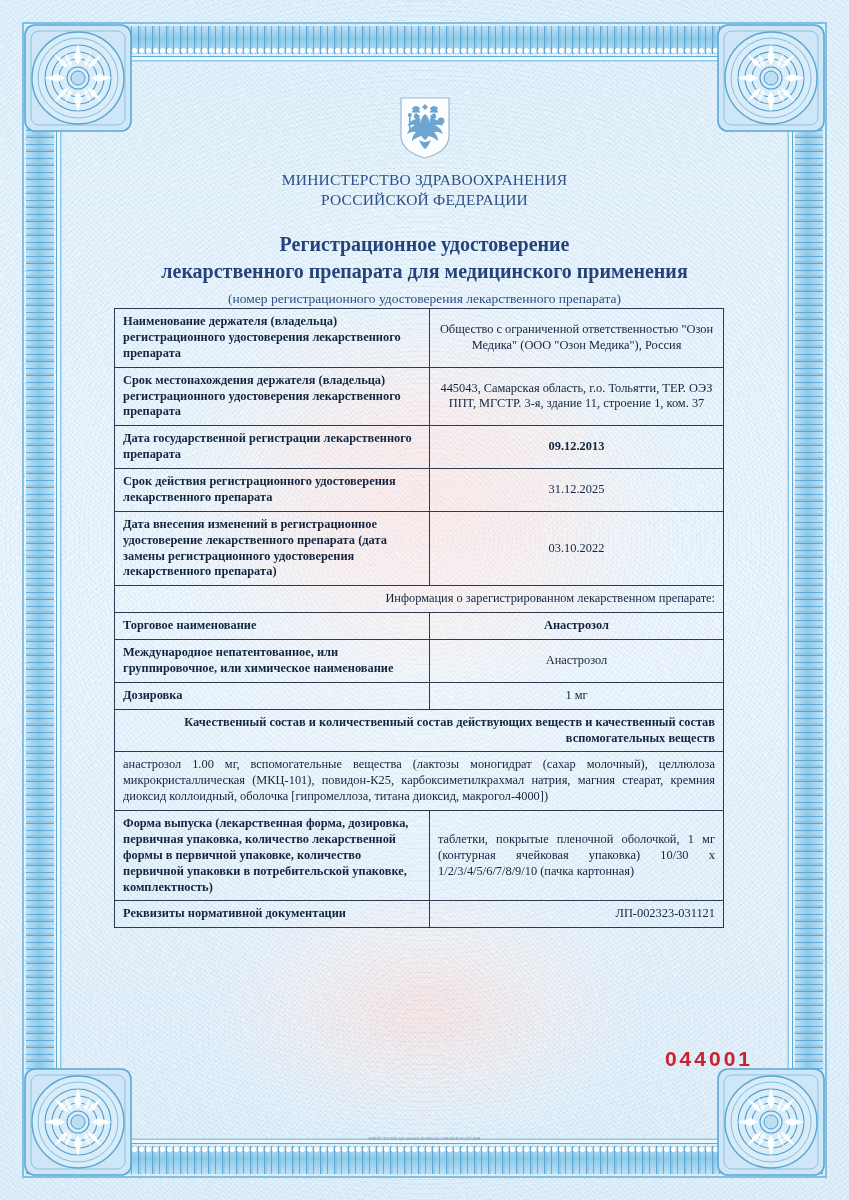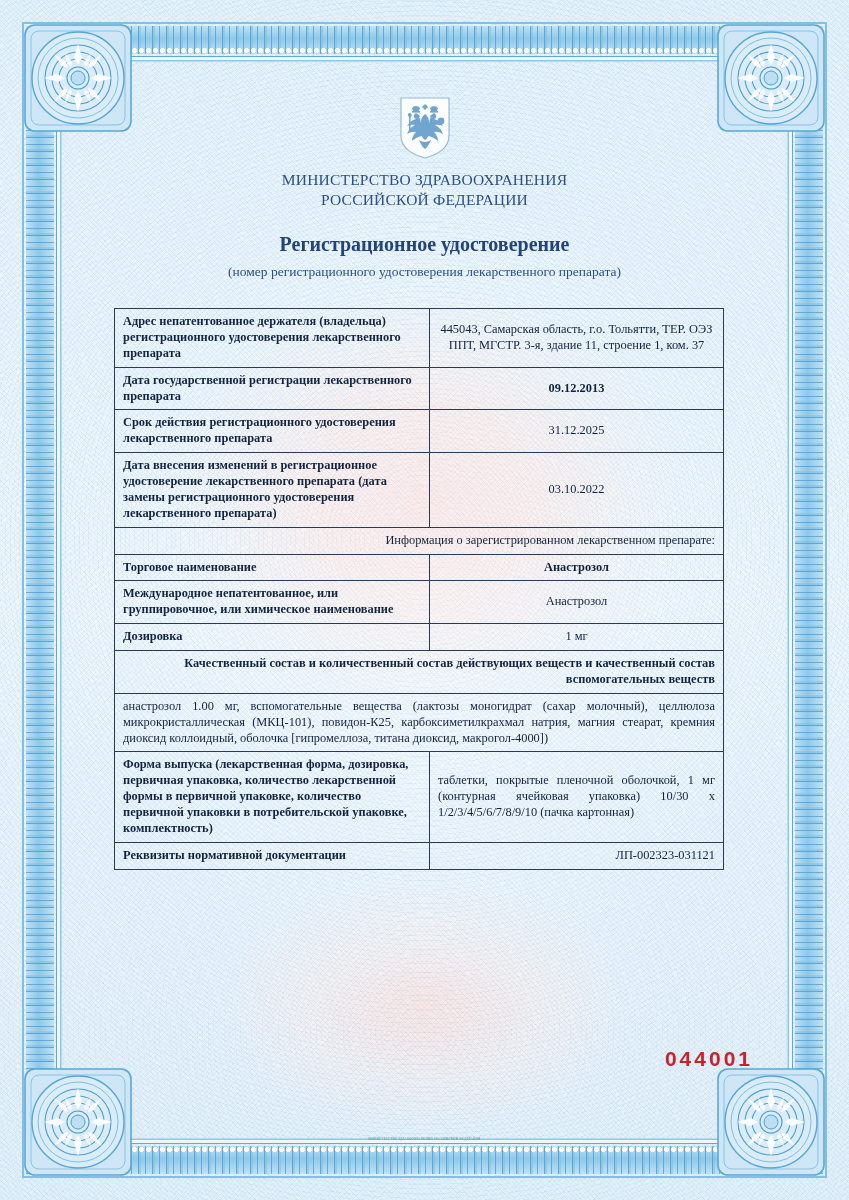--- a/index.html
+++ b/index.html
@@ -401,31 +401,36 @@
       </g>
     </svg>
 
     <div class="ministry">
       <div>МИНИСТЕРСТВО ЗДРАВООХРАНЕНИЯ</div>
       <div>РОССИЙСКОЙ ФЕДЕРАЦИИ</div>
     </div>
 
     <div class="doc-title">
       <span>Регистрационное удостоверение</span>
+      <span class="line2">лекарственного препарата для медицинского применения</span>
     </div>
 
 
     <div class="reg-caption">(номер регистрационного удостоверения лекарственного препарата)</div>
   </div>
 
   <div class="table-wrap">
     <table class="cert">
       <tbody>
         <tr>
-          <td class="lbl">Адрес непатентованное держателя (владельца) регистрационного удостоверения лекарственного препарата</td>
+          <td class="lbl">Наименование держателя (владельца) регистрационного удостоверения лекарственного препарата</td>
+          <td class="val">Общество с ограниченной ответственностью "Озон Медика" (ООО "Озон Медика"), Россия</td>
+        </tr>
+        <tr>
+          <td class="lbl">Срок местонахождения держателя (владельца) регистрационного удостоверения лекарственного препарата</td>
           <td class="val">445043, Самарская область, г.о. Тольятти, ТЕР. ОЭЗ ППТ, МГСТР. 3-я, здание 11, строение 1, ком. 37</td>
         </tr>
         <tr>
           <td class="lbl">Дата государственной регистрации лекарственного препарата</td>
           <td class="val bold">09.12.2013</td>
         </tr>
         <tr>
           <td class="lbl">Срок действия регистрационного удостоверения лекарственного препарата</td>
           <td class="val">31.12.2025</td>
         </tr>

